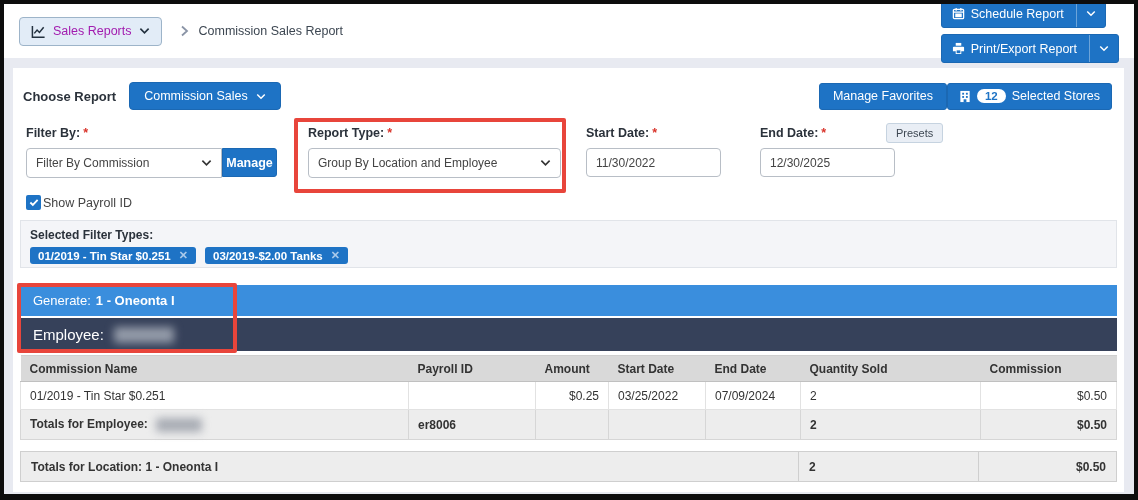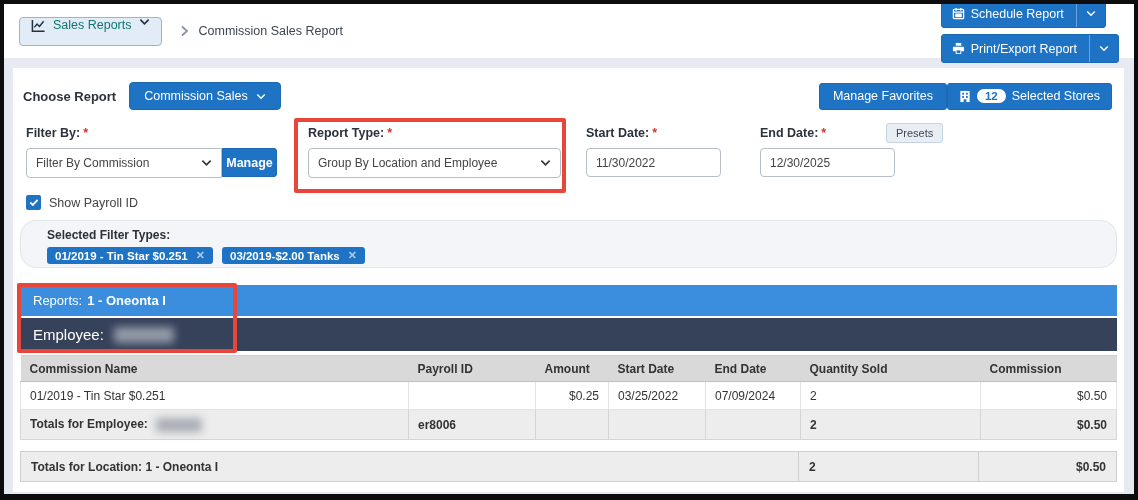--- a/index.html
+++ b/index.html
@@ -11,24 +11,24 @@
     border:4px solid #0d0d0d; border-bottom-width:6px;
     background:#e8eaf1; overflow:hidden;
   }
 
   
   .toolbar {
     position:absolute; left:0; top:0; right:0; height:54px;
     background:#fff; display:flex; align-items:center; padding:0 15px;
   }
   .sales-reports-btn {
-    display:inline-flex; align-items:flex-start; gap:7px;
+    display:inline-flex; align-items:center; gap:7px;
     height:29px; padding:0 11px; background:#e2ecf7;
     border:1px solid #9db4c9; border-radius:4px;
-    font-size:12.5px; color:#0f766e; cursor:pointer;
+    font-size:12.5px; color:#a21caf; cursor:pointer;
   }
   .crumb-sep { margin:0 10px 0 18px; display:flex; align-items:center; }
   .breadcrumb-text { font-size:12.5px; color:#3d4752; }
   .toolbar-right { margin-left:auto; display:flex; gap:6px; align-items:flex-start;flex-direction:column; }
 
   .btn { display:inline-flex; align-items:center; height:29px; border-radius:3px;
          font-size:12.5px; cursor:pointer; white-space:nowrap; }
   .btn-cancel { background:#f7f8fa; border:1px solid #c9d0d8; color:#3d4752; padding:0 13px; }
   .btn-primary { background:#1e73c5; border:1px solid #1b68b3; color:#fff; }
   .btn-primary .lbl { padding:0 4px; }
@@ -72,30 +72,30 @@
          font-size:12px; color:#444; padding:0 9px;
          font-family:"Liberation Sans", sans-serif; }
   .g-filterby { left:0; }
   .g-reporttype { left:282px; }
   .g-startdate { left:560px; }
   .g-enddate { left:734px; }
   .btn-presets { position:absolute; left:860px; top:-3px; height:20px;
     background:#e9eef5; border:1px solid #c6d3e0; border-radius:3px;
     font-size:11px; color:#3d4752; padding:0 9px; }
 
-  .show-payroll { position:absolute; top:127px; left:13px; display:flex; align-items:center; gap:8px; }
+  .show-payroll { position:absolute; top:127px; left:13px; display:flex; align-items:center; gap:2px; }
   .checkbox { width:15px; height:15px; background:#1e73c5; border-radius:2px;
               display:flex; align-items:center; justify-content:center; cursor:pointer; }
   .cb-label { font-size:12.5px; color:#444; }
 
   
   .selected-filters {
     position:absolute; top:152px; left:7px; right:7px; height:48px;
-    background:#f4f5f8; border:1px solid #e1e4e9; border-radius:16px;
-    padding:7px 26px;
+    background:#f4f5f8; border:1px solid #e1e4e9; border-radius:0;
+    padding:7px 9px;
   }
   .sf-title { font-size:12px; font-weight:bold; color:#2b323b; }
   .chips { display:flex; gap:9px; margin-top:5px; }
   .chip { background:#1e73c5; color:#fff; font-size:11.5px; font-weight:bold;
           border-radius:3px; padding:2px 8px; display:inline-flex; gap:8px;
           align-items:center; cursor:pointer; }
   .chip-x { color:#a9c9ea; font-size:11px; cursor:pointer; }
 
   
   .location-bar {
@@ -302,21 +302,21 @@
           <span class="chip-x">✕</span>
         </span>
         <span class="chip">
           <span>03/2019-$2.00 Tanks</span>
           <span class="chip-x">✕</span>
         </span>
       </div>
     </div>
 
     <div class="location-bar">
-      <span>Reports:</span>
+      <span>Generate:</span>
       <span class="bar-value">1 - Oneonta I</span>
     </div>
     <div class="employee-bar">
       <span>Employee:</span>
       <span class="blur-blob"></span>
     </div>
 
     <table class="report-table">
       <colgroup>
         <col style="width:388px">

